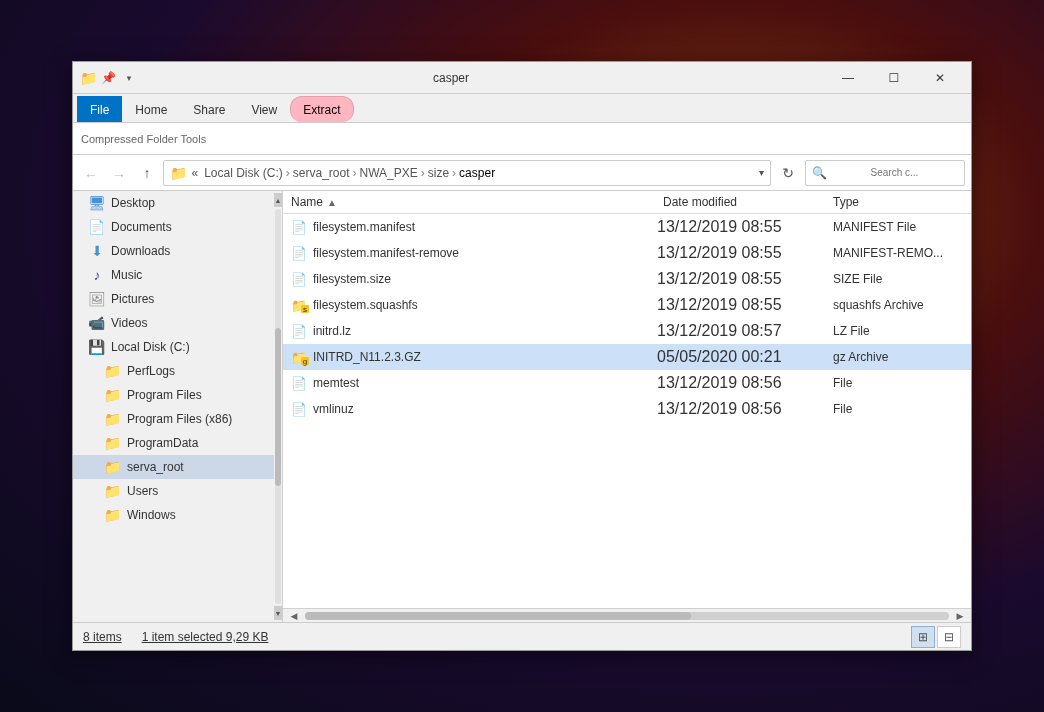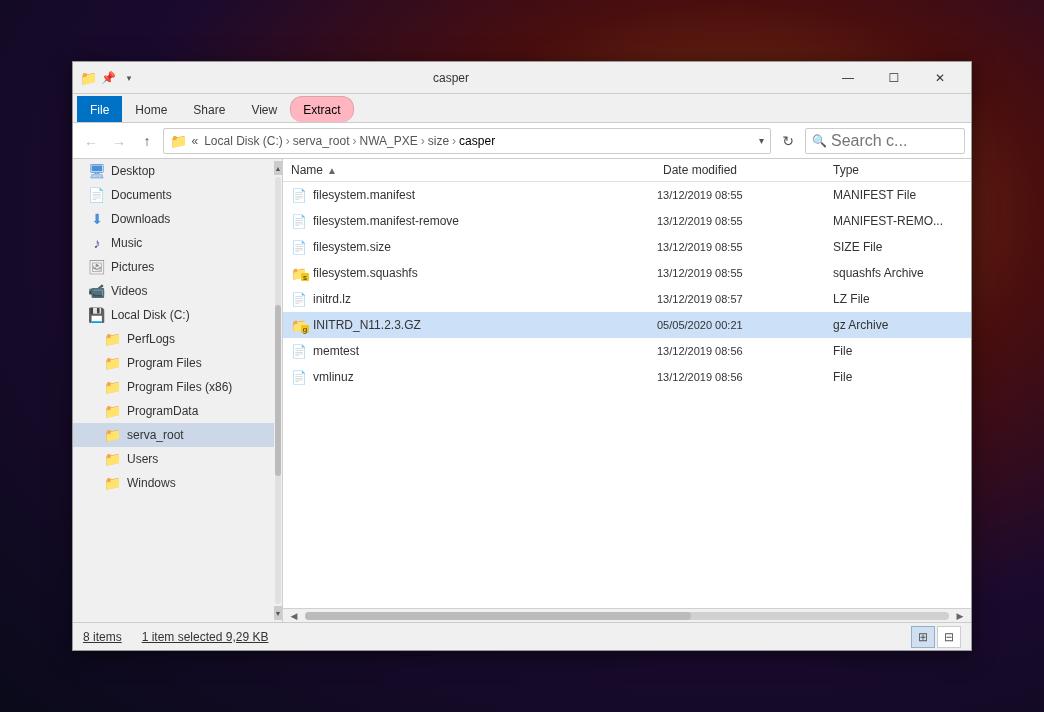--- a/index.html
+++ b/index.html
@@ -195,24 +195,25 @@
       display: flex;
       align-items: center;
       padding: 0 6px;
       gap: 4px;
       background: white;
     }
     .search-icon { color: #888; font-size: 12px; }
     .search-input {
       border: none;
       outline: none;
-      font-size: 16px;
+      font-size: 10px;
       color: #aaa;
       width: 100%;
       background: transparent;
+      text-align: center;
     }
     
     .main-area {
       display: flex;
       flex: 1;
       overflow: hidden;
     }
     .sidebar-item {
       display: flex;
       align-items: center;
@@ -275,21 +276,21 @@
     .file-icon {
       width: 16px;
       height: 16px;
       display: flex;
       align-items: center;
       justify-content: center;
       font-size: 13px;
       flex-shrink: 0;
     }
     .file-name { flex: 1; font-size: 12px; color: #333; }
-    .file-date { width: 170px; font-size: 11px; color: #333; }
+    .file-date { width: 170px; font-size: 16px; color: #333; }
     .file-type { width: 130px; font-size: 12px; color: #333; }
     
     .h-scroll-area {
       height: 14px;
       background: #f0f0f0;
       border-top: 1px solid #d0d0d0;
       display: flex;
       align-items: center;
       padding: 0 4px;
     }
@@ -421,20 +422,23 @@
     </div>
   </div>
 
   <div class="ribbon">
     <div class="ribbon-tabs">
       <div class="ribbon-tab file">File</div>
       <div class="ribbon-tab">Home</div>
       <div class="ribbon-tab">Share</div>
       <div class="ribbon-tab">View</div>
       <div class="ribbon-tab extract active">Extract</div>
+    </div>
+    <div class="ribbon-content">
+      <span class="ribbon-label">Compressed Folder Tools</span>
     </div>
   </div>
 
   <div class="address-bar-area">
     <div class="nav-btn disabled">←</div>
     <div class="nav-btn disabled">→</div>
     <div class="nav-btn">↑</div>
     <div class="address-box">
       <span class="address-folder-icon">📁</span>
       <div class="address-path">

